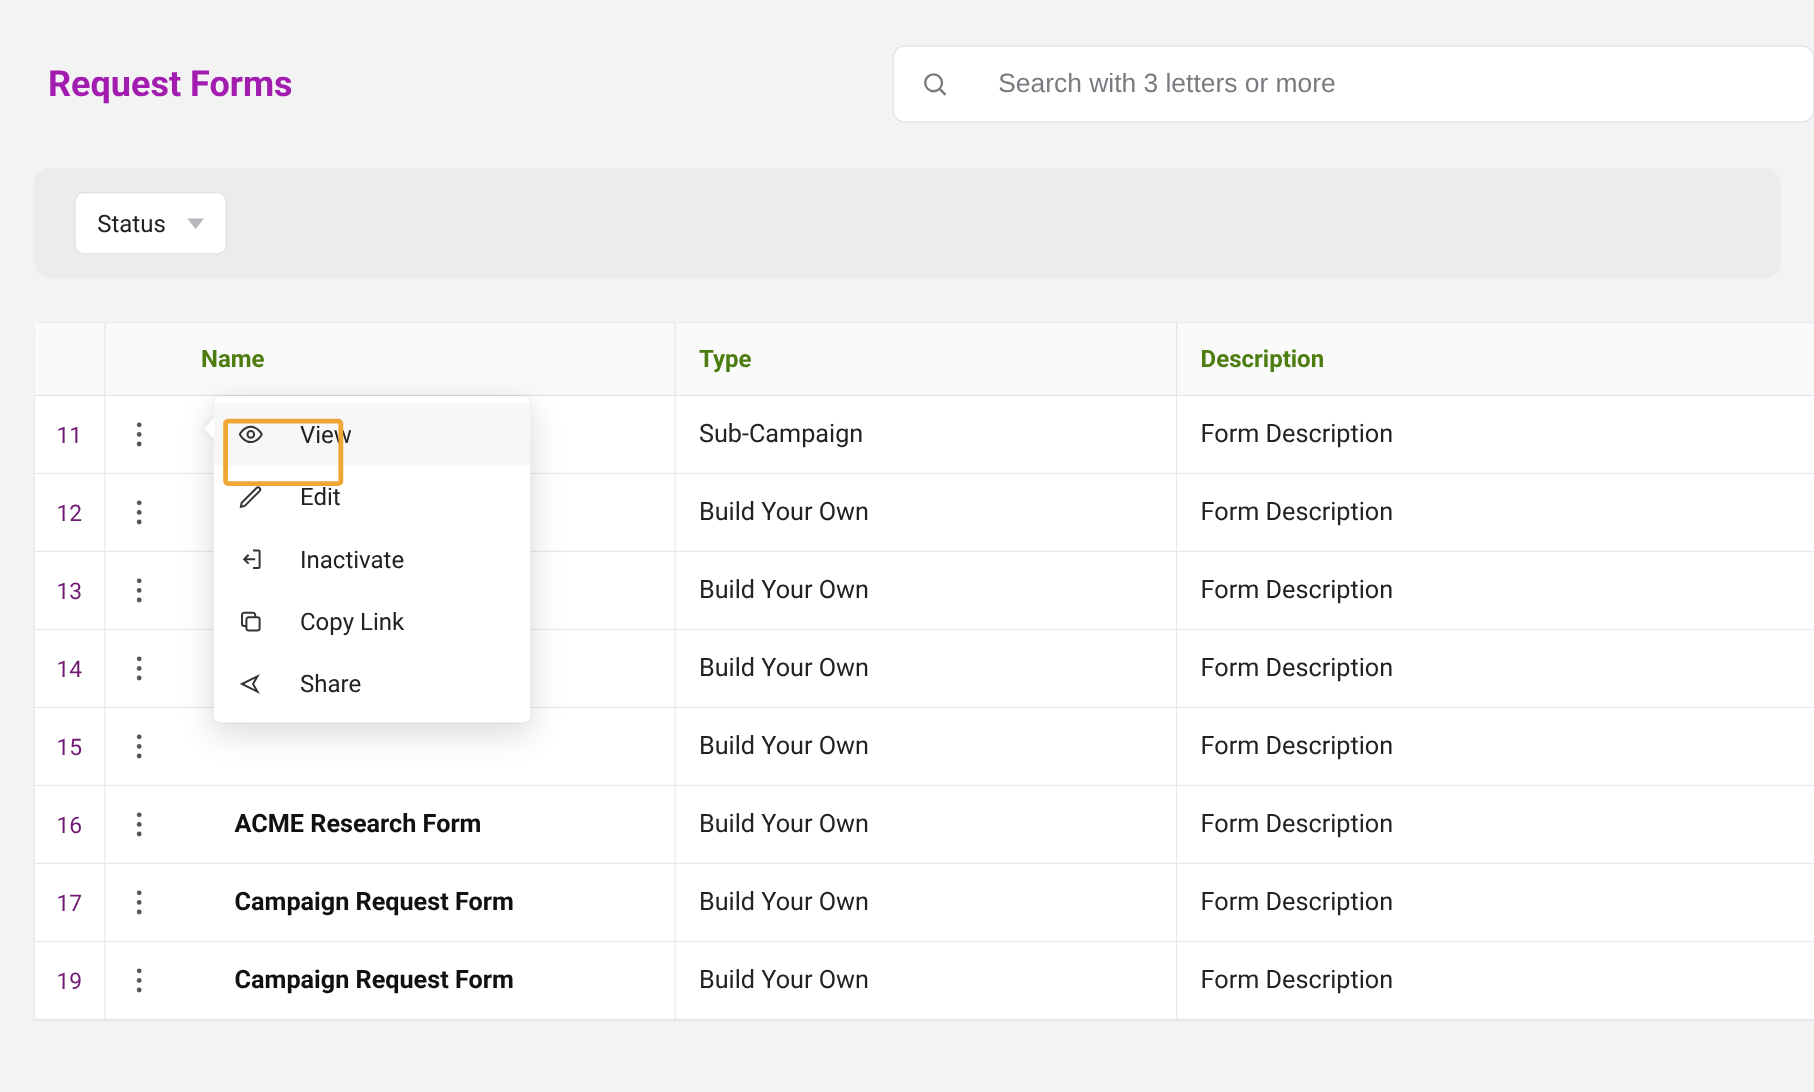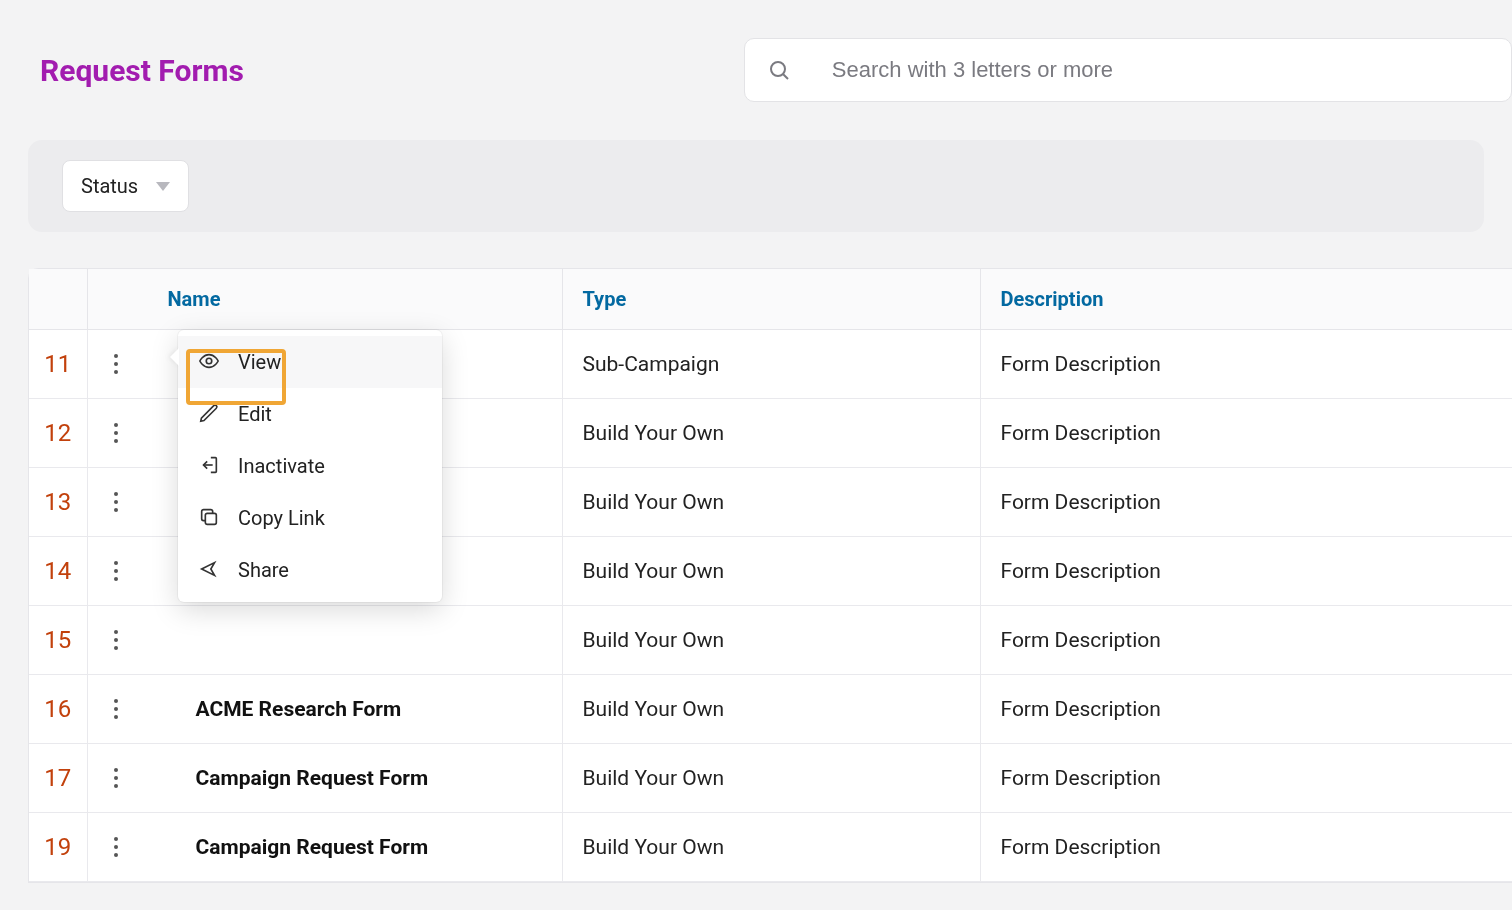--- a/index.html
+++ b/index.html
@@ -82,38 +82,38 @@
   }
   table {
     width: 100%;
     border-collapse: collapse;
     table-layout: fixed;
   }
   thead th {
     background: #fafafb;
     font-size: 20px;
     font-weight: 700;
-    color: #0369a1;
+    color: #4d7c0f;
     text-align: left;
     padding: 18px 20px;
     border-bottom: 1px solid #e5e5e9;
     border-right: 1px solid #e5e5e9;
   }
   thead th:last-child { border-right: none; }
   tbody td {
     font-size: 21px;
     color: #222;
     padding: 20px 20px;
     border-bottom: 1px solid #e9e9ed;
     border-right: 1px solid #e9e9ed;
     white-space: nowrap;
     overflow: hidden;
   }
   tbody td:last-child { border-right: none; }
-  .col-num { width: 58px; text-align: center; color: #c2410c; font-size: 24px; padding: 20px 4px; }
+  .col-num { width: 58px; text-align: center; color: #701a75; font-size: 19px; padding: 20px 4px; }
   .col-actions-h { width: 58px; }
   .col-name-h { width: 475px; padding-left: 80px; }
   .col-type-h { width: 418px; }
   .col-name { font-weight: 700; color: #111; padding-left: 108px; position: relative; }
   .kebab-cell {
     position: absolute;
     left: 0;
     top: 0;
     bottom: 0;
     width: 58px;
@@ -138,21 +138,22 @@
     left: 178px;
     width: 264px;
     background: #fff;
     border-radius: 6px;
     box-shadow: 0 8px 28px rgba(0,0,0,0.15), 0 0 0 1px rgba(0,0,0,0.04);
     padding: 6px 0;
     z-index: 100;
   }
   .menu-item {
     display: flex;
-    gap: 18px;
+    align-items: center;
+    gap: 30px;
     padding: 14px 20px;
     font-size: 20px;
     color: #222;
     cursor: pointer;
   }
   .menu-item.highlight {
     background: #f7f7f8;
   }
   .menu-item svg { flex-shrink: 0; }
   .highlight-box {

